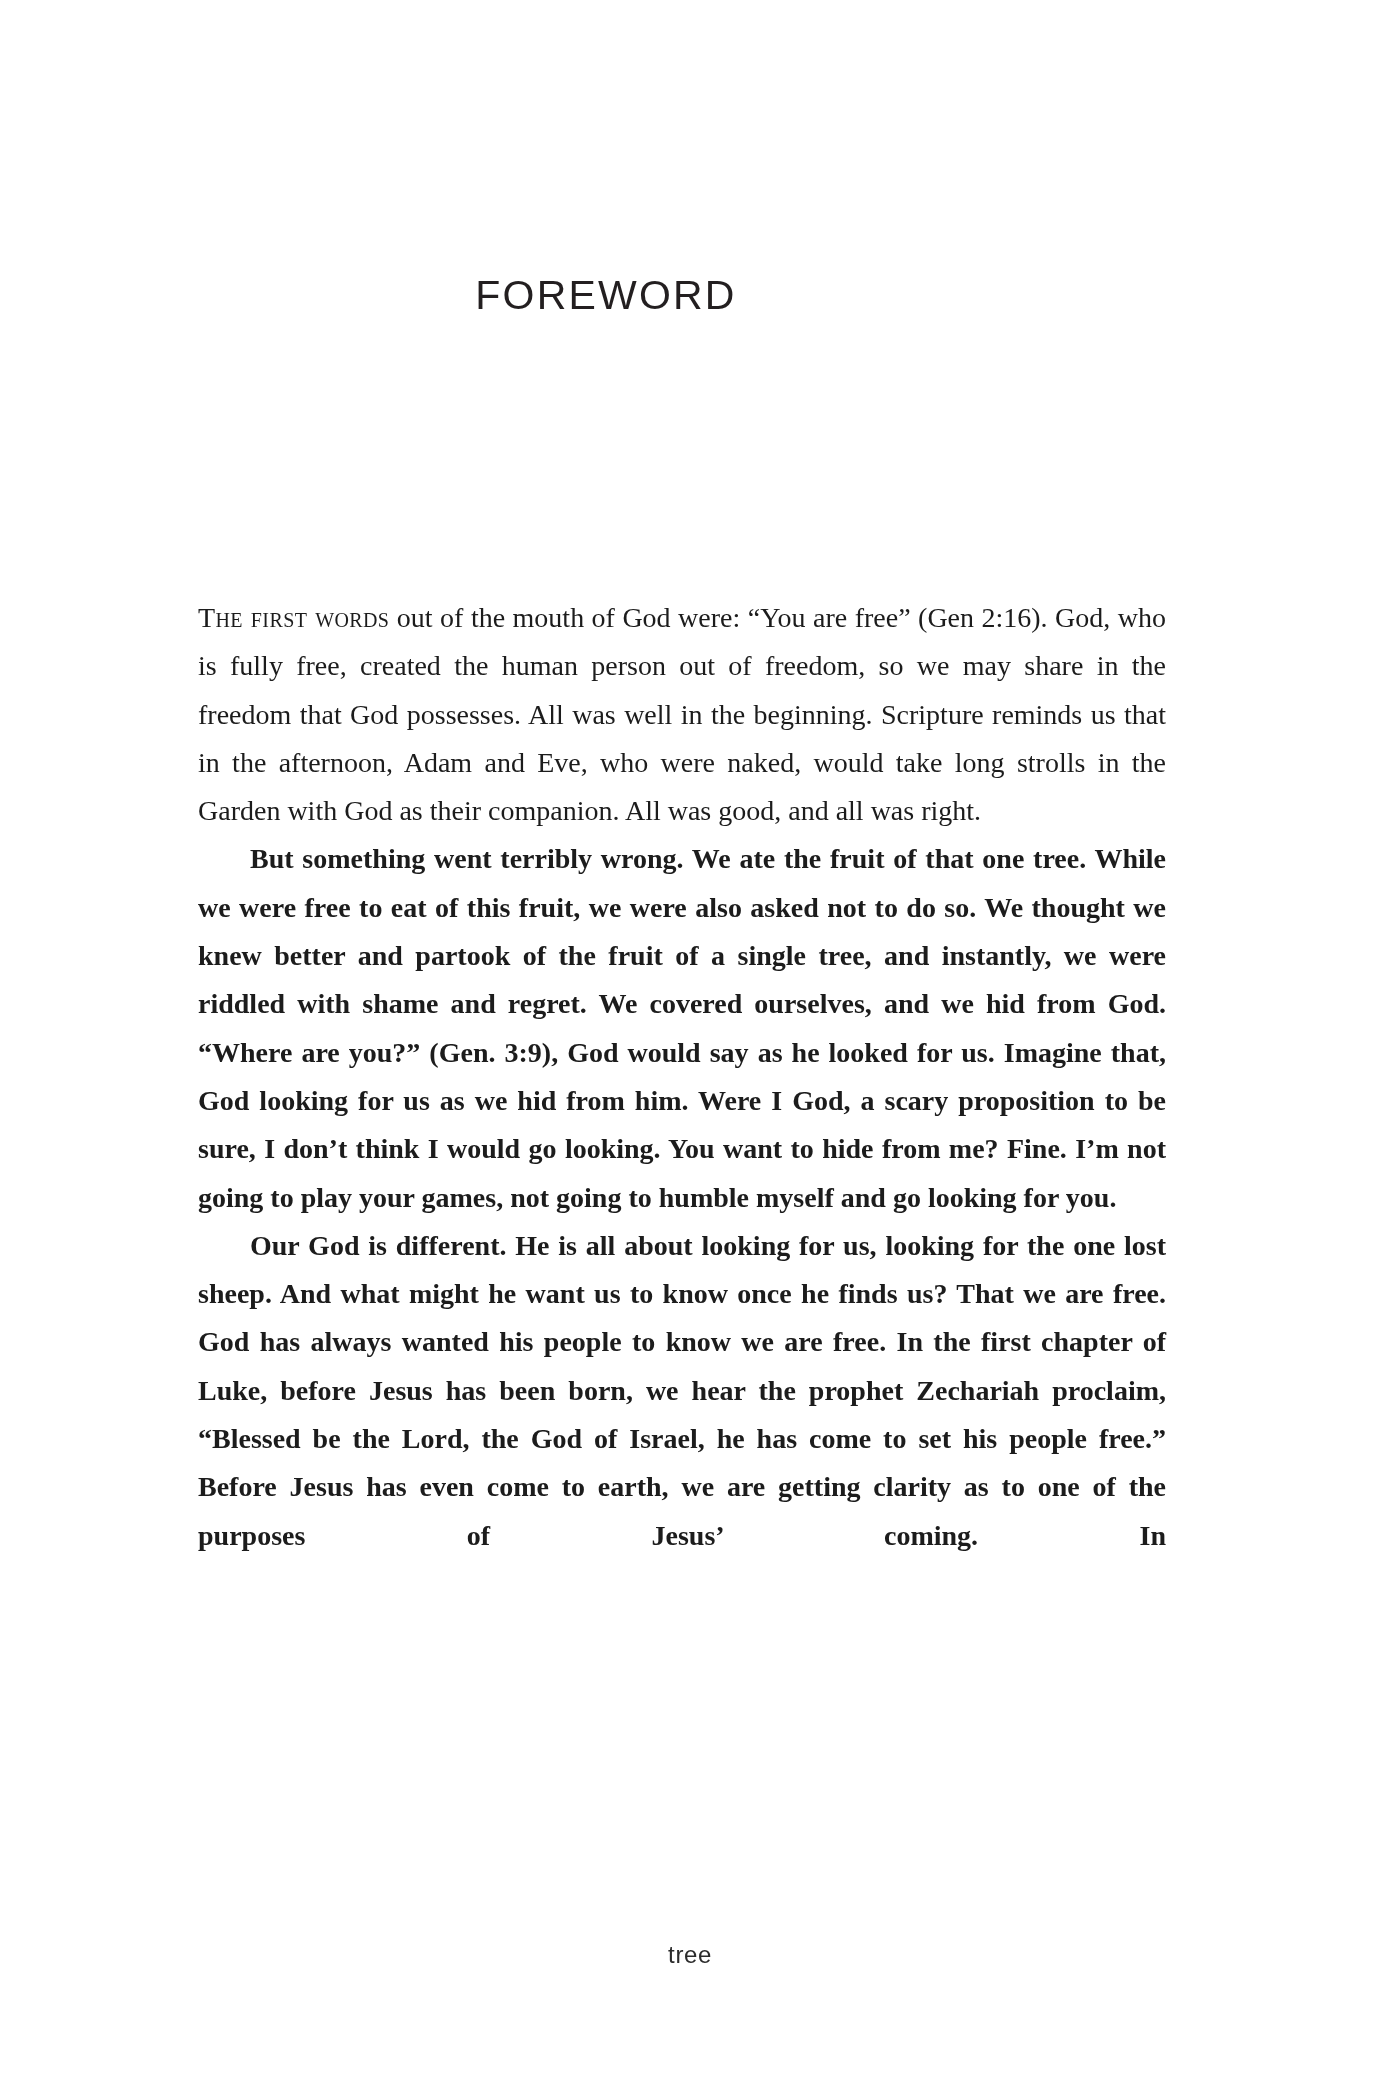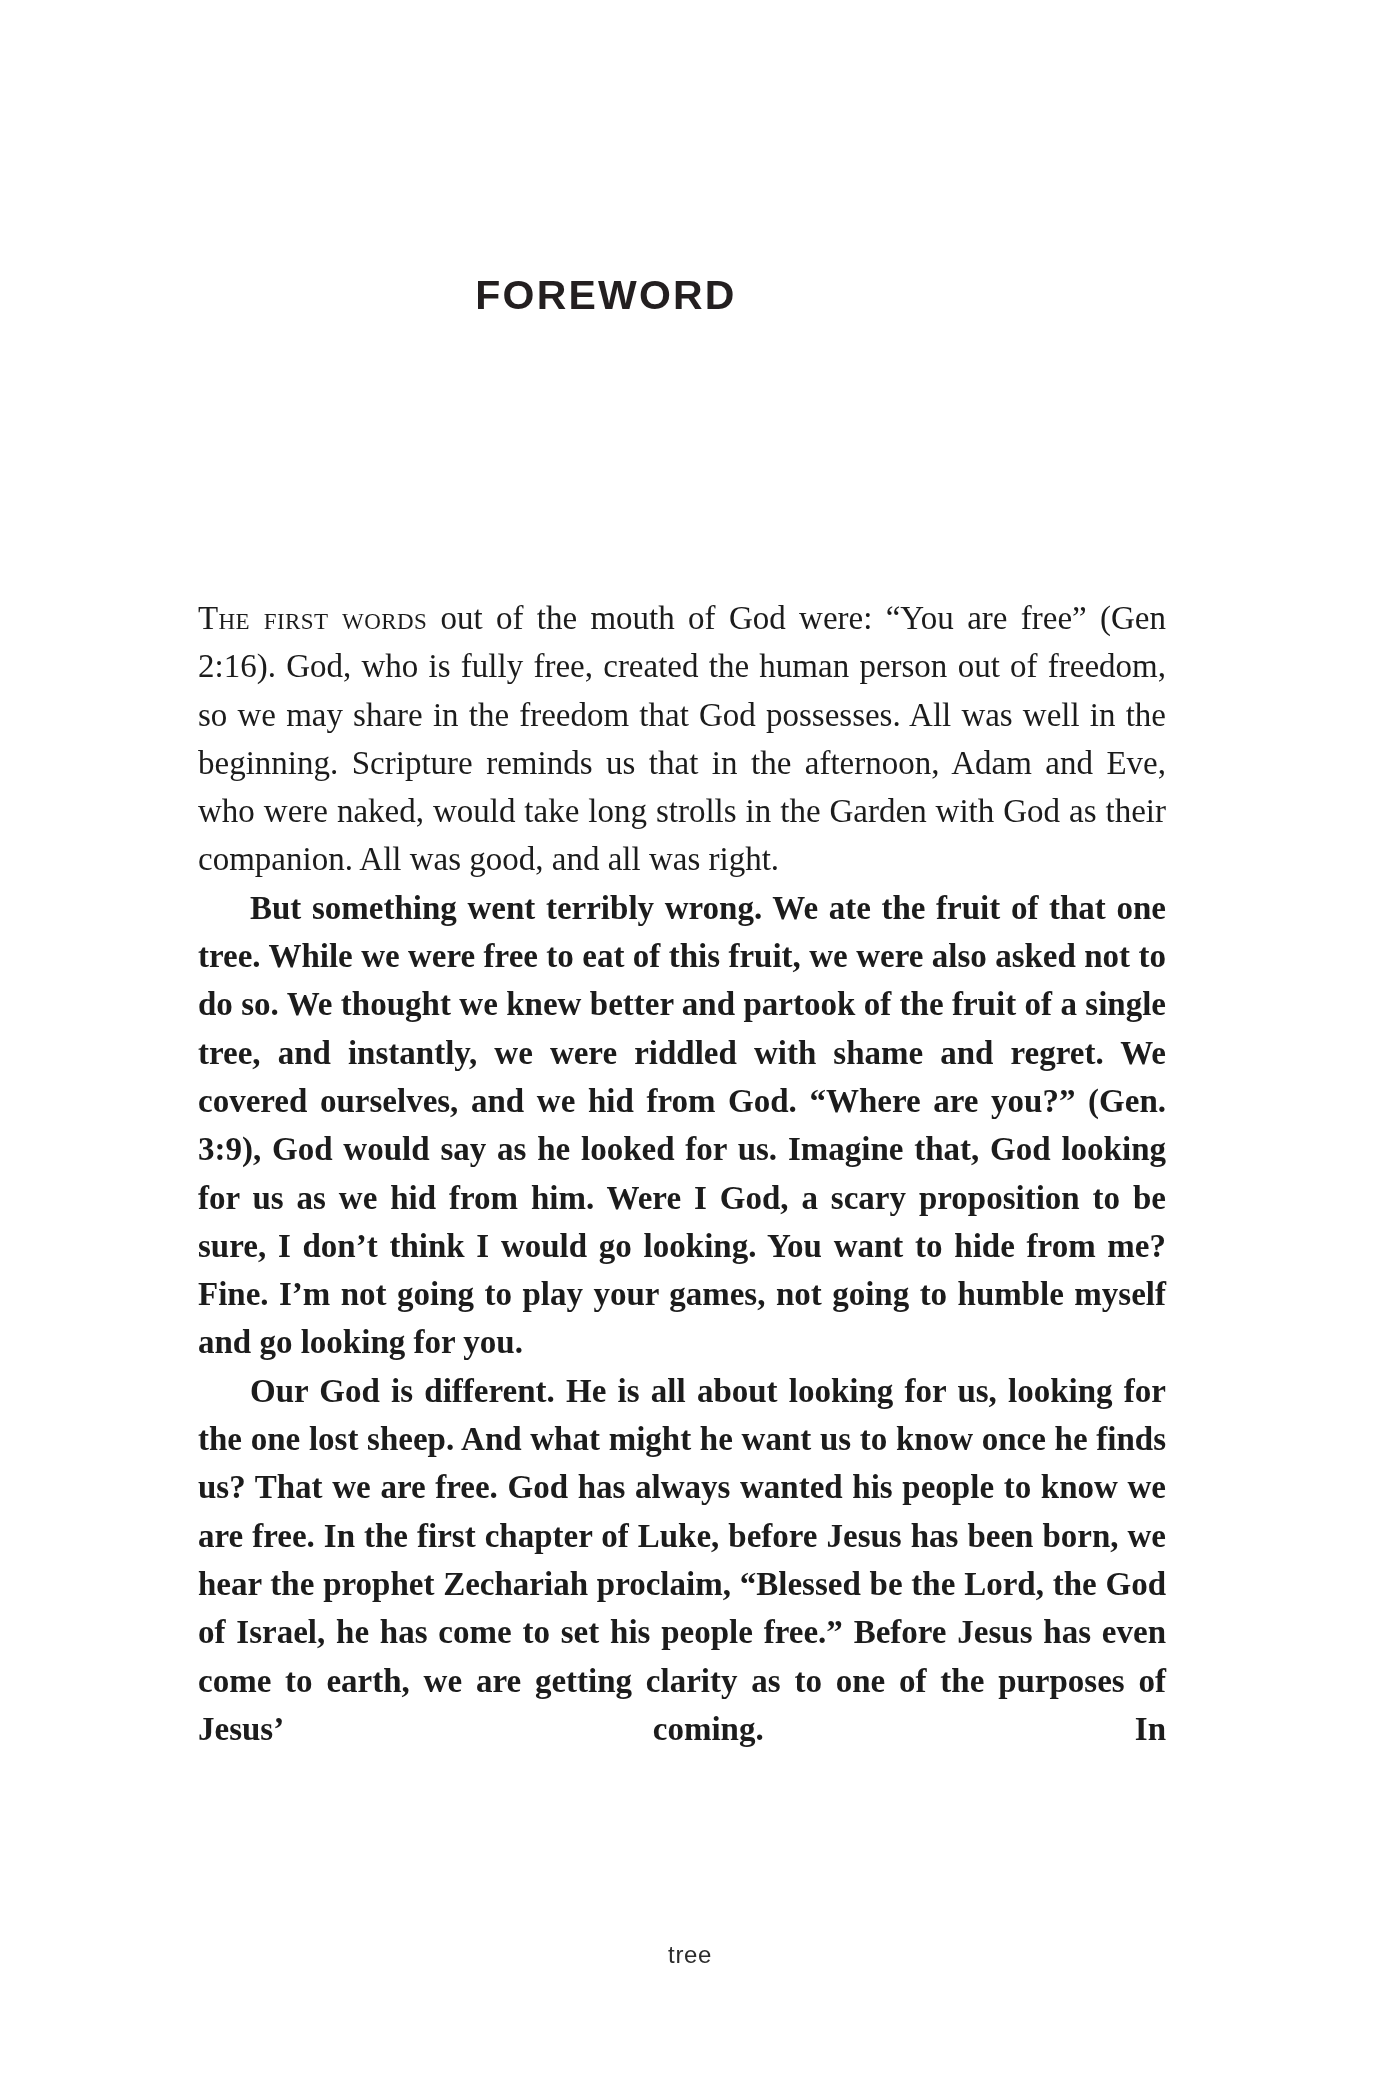--- a/index.html
+++ b/index.html
@@ -24,37 +24,37 @@
   }
 
   .chapter-title {
     position: absolute;
     top: 248px;
     left: 0;
     width: 1212px;
     text-align: center;
     font-family: "Liberation Sans", sans-serif;
     font-size: 41px;
-    font-weight: 700;
+    font-weight: 400;
     letter-spacing: 2.2px;
     color: #231f20;
     line-height: 1;
   }
 
   .body-block {
     position: absolute;
     top: 594px;
     left: 198px;
     width: 968px;
   }
 
   .para {
     margin: 0;
     font-family: "Liberation Serif", serif;
-    font-size: 33px;
+    font-size: 28px;
     line-height: 48.3px;
     text-align: justify;
     text-justify: inter-word;
     color: #1c1c1c;
     hyphens: manual;
     -webkit-hyphens: manual;
   }
 
   .para + .para {
     text-indent: 52px;

